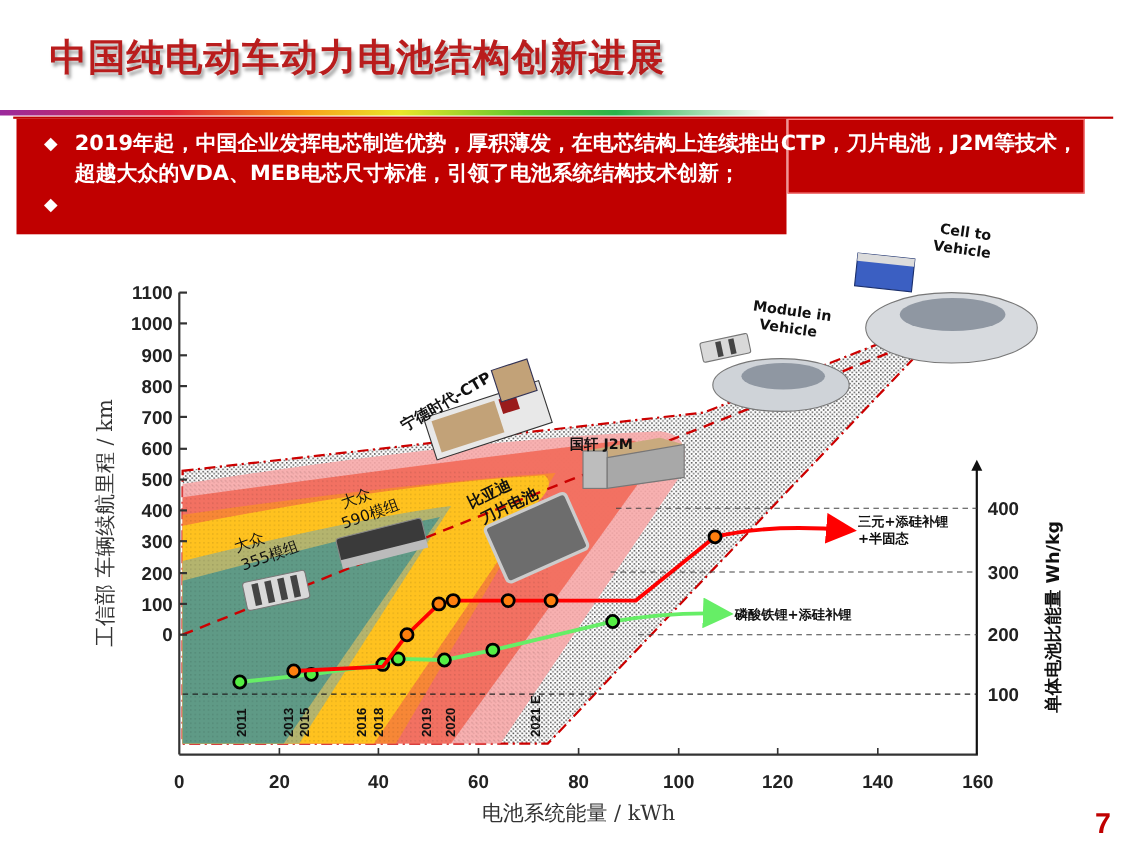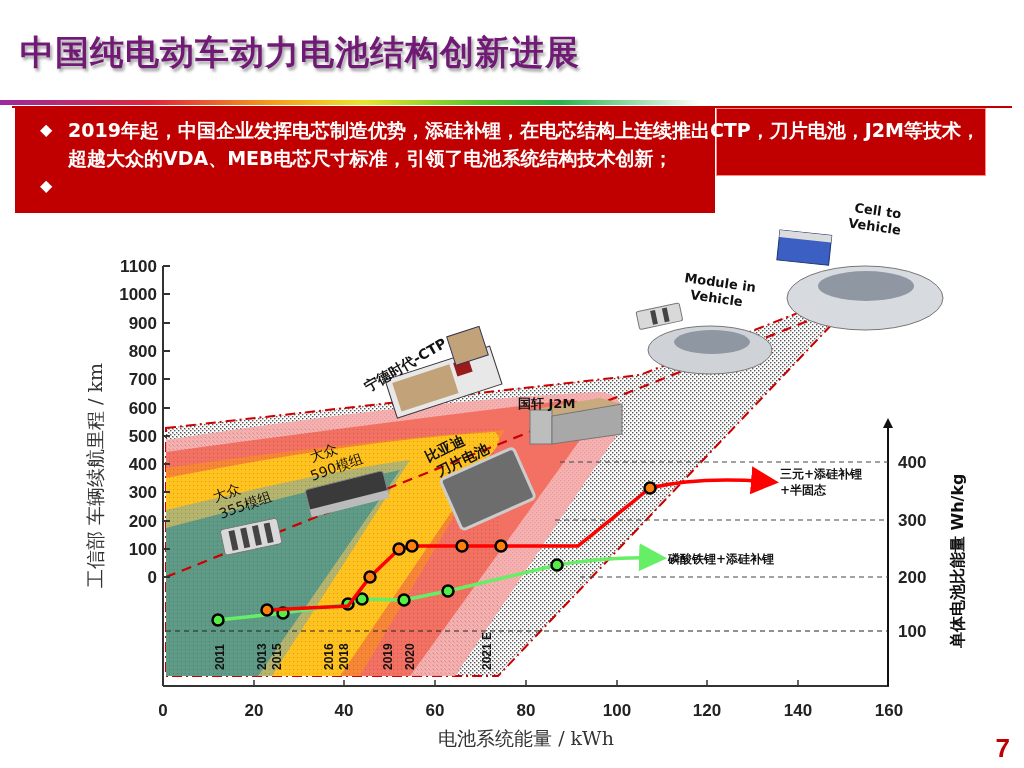--- a/index.html
+++ b/index.html
@@ -1,18 +1,18 @@
 <!DOCTYPE html>
 <html><head>
 <meta charset="utf-8">
 <style>
   html, body { margin:0; padding:0; }
   body { width:1024px; height:768px; background:#ffffff; position:relative; overflow:hidden;
          font-family:"DejaVu Sans", sans-serif; }
-  .title { position:absolute; left:20px; top:30px; font-size:34px; font-weight:bold; color:#701a75;
+  .title { position:absolute; left:45px; top:30px; font-size:34px; font-weight:bold; color:#b91c1c;
            letter-spacing:1px; text-shadow:2px 3px 3px rgba(0,0,0,0.35); white-space:nowrap; }
   .rainbow { position:absolute; left:0; top:100px; width:700px; height:5px;
              background:linear-gradient(to right,#9b2a9c 0%,#e0273a 22%,#f7a21b 40%,#e9e62a 52%,#5fc62c 68%,#29b34a 80%,rgba(255,255,255,0) 100%); }
   .redline { position:absolute; left:12px; top:106px; width:1000px; height:2px; background:#c00000; }
   .callout-a { position:absolute; left:15px; top:108px; width:700px; height:105px; background:#c00000; }
   .callout-b { position:absolute; left:716px; top:108px; width:270px; height:68px; background:#c00000;
                border:1px solid #ff8a8a; box-sizing:border-box; }
   .callout-text { position:absolute; left:40px; top:116px; width:945px; color:#fff; font-size:19px;
                   font-weight:bold; line-height:28px; }
   .callout-text .li { position:relative; padding-left:28px; }
@@ -30,21 +30,21 @@
 
 <div class="title">中国纯电动车动力电池结构创新进展</div>
 <div class="rainbow"></div>
 <div class="redline"></div>
 
 <div class="callout-a"></div>
 <div class="callout-b"></div>
 <div class="callout-text">
   <div class="li">
     <span class="bullet">◆</span>
-    <span>2019年起，中国企业发挥电芯制造优势，添硅补锂，在电芯结构上连续推出CTP，刀片电池，J2M等技术，超越大众的VDA、MEB电芯尺寸标准，引领了电池系统结构技术创新；</span>
+    <span>2019年起，中国企业发挥电芯制造优势，厚积薄发，在电芯结构上连续推出CTP，刀片电池，J2M等技术，超越大众的VDA、MEB电芯尺寸标准，引领了电池系统结构技术创新；</span>
   </div>
   <div class="li">
     <span class="bullet">◆</span>
   </div>
 </div>
 
 <svg class="chart" viewBox="0 0 1024 768" xmlns="http://www.w3.org/2000/svg">
   <defs>
     <pattern id="dots" width="4" height="4" patternUnits="userSpaceOnUse">
       <rect width="4" height="4" fill="#ffffff"></rect>

